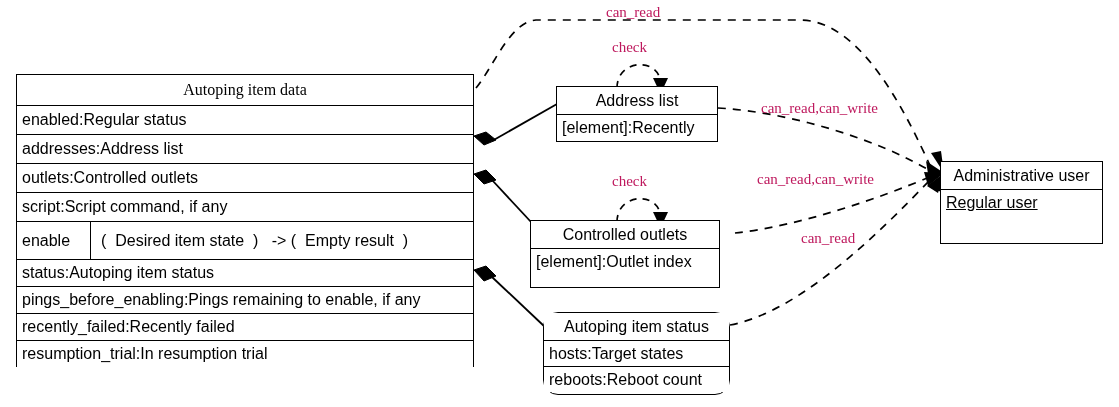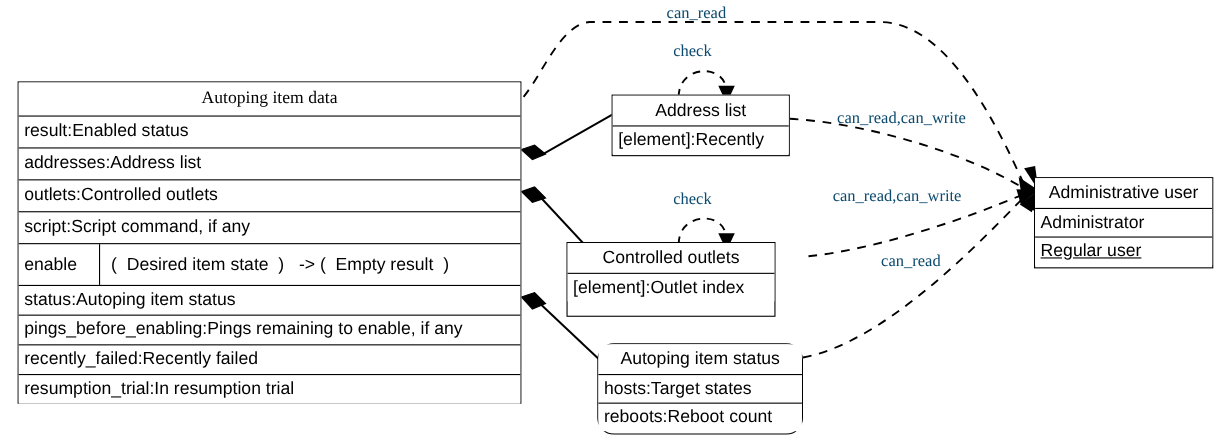--- a/index.html
+++ b/index.html
@@ -67,21 +67,21 @@
     display: flex;
     align-items: center;
     padding: 0 10px;
     height: 100%;
     white-space: pre;
   }
   .edge-label {
     position: absolute;
     font-family: "Liberation Serif", serif;
     font-size: 15px;
-    color: #0c4a6e;
+    color: #be185d;
     white-space: nowrap;
     line-height: 1;
   }
 </style>
 </head>
 <body>
 
 <div id="diagram-root">
 
   <svg id="canvas" viewBox="0 0 1119 407" xmlns="http://www.w3.org/2000/svg">
@@ -125,53 +125,52 @@
       <polygon points="944,173 926,161 929,180"></polygon>
       <polygon points="944,173 924,172 928,186"></polygon>
       <polygon points="944,173 927,186 938,193"></polygon>
       <polygon points="944,173 931,153 941,151"></polygon>
       <polygon points="944,173 934,190 943,192"></polygon>
     </g>
   </svg>
 
   <div class="uml-box" style="left:16px; top:74px; width:458px; height:293px;">
     <div class="uml-row title first" style="height:30px;font-family:Liberation Serif, serif;">Autoping item data</div>
-    <div class="uml-row" style="height:29px;">result:Enabled status</div>
+    <div class="uml-row" style="height:29px;">enabled:Regular status</div>
     <div class="uml-row" style="height:29px;">addresses:Address list</div>
     <div class="uml-row" style="height:29px;">outlets:Controlled outlets</div>
     <div class="uml-row" style="height:29px;">script:Script command, if any</div>
     <div class="uml-row method" style="height:38px;">
       <div class="method-name" style="width:74px;">enable</div>
       <div class="method-sig">(  Desired item state  )   -&gt; (  Empty result  )</div>
     </div>
     <div class="uml-row" style="height:27px;">status:Autoping item status</div>
     <div class="uml-row" style="height:27px;">pings_before_enabling:Pings remaining to enable, if any</div>
     <div class="uml-row" style="height:27px;">recently_failed:Recently failed</div>
     <div class="uml-row" style="height:27px;">resumption_trial:In resumption trial</div>
   </div>
 
   <div class="uml-box" style="left:556px; top:86px; width:162px; height:56px;">
     <div class="uml-row title first" style="height:27px;">Address list</div>
     <div class="uml-row" style="height:26px;">[element]:Recently</div>
   </div>
 
-  <div class="uml-box" style="left:515px; top:220px; width:190px; height:68px;">
+  <div class="uml-box" style="left:530px; top:220px; width:190px; height:68px;">
     <div class="uml-row title first" style="height:27px;">Controlled outlets</div>
     <div class="uml-row" style="height:26px;">[element]:Outlet index</div>
   </div>
 
   <div class="uml-box" style="left:543px; top:312px; width:187px; height:83px;border-radius:15px;">
     <div class="uml-row title first" style="height:27px;">Autoping item status</div>
     <div class="uml-row" style="height:26px;">hosts:Target states</div>
     <div class="uml-row" style="height:26px;">reboots:Reboot count</div>
   </div>
 
   <div class="uml-box" style="left:940px; top:161px; width:163px; height:83px;">
     <div class="uml-row title first" style="height:27px;">Administrative user</div>
-    <div class="uml-row" style="height:26px;">Administrator</div>
     <div class="uml-row" style="height:26px;text-decoration:underline;">Regular user</div>
   </div>
 
   <div class="edge-label" style="left:606px; top:5px;">can_read</div>
 
   <div class="edge-label" style="left:612px; top:40px;">check</div>
 
   <div class="edge-label" style="left:761px; top:101px;">can_read,can_write</div>
 
   <div class="edge-label" style="left:612px; top:174px;">check</div>

